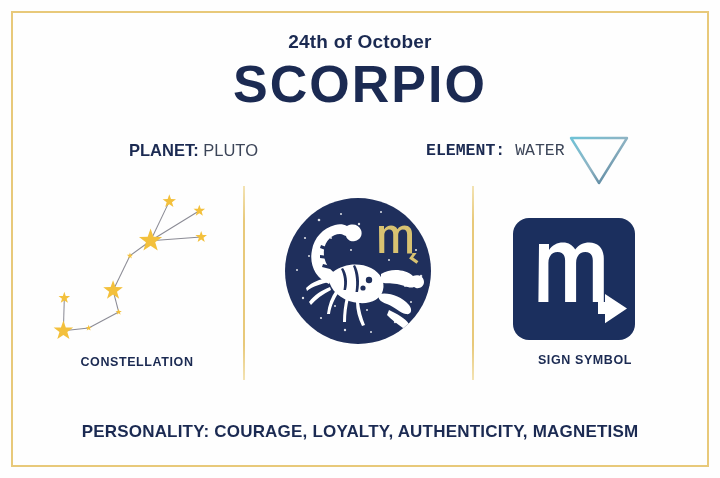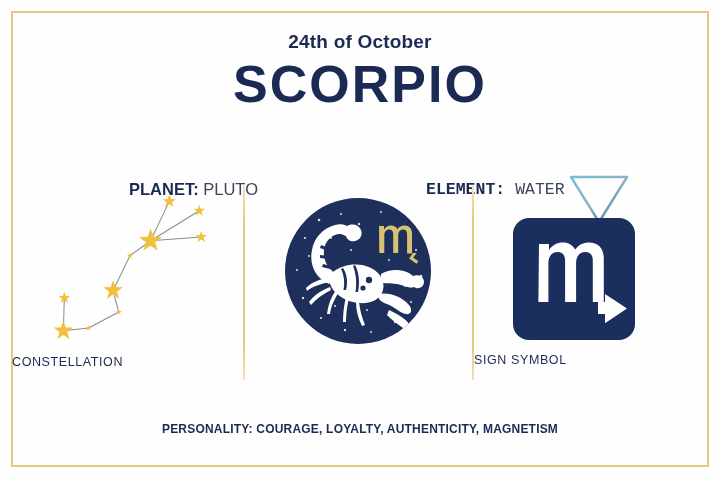--- a/index.html
+++ b/index.html
@@ -43,21 +43,21 @@
     color:#1b2a52;
     letter-spacing:2px;
     line-height:1.05;
     margin-top:4px;
     text-align:center;
   }
 
   
   .attrs{
     position:absolute;
-    top:138px;left:0;width:720px;height:30px;margin-top:39px;
+    top:138px;left:0;width:720px;height:30px;
   }
   .attr{
     position:absolute;
     font-size:16.5px;
     color:#1b2a52;
     white-space:nowrap;
   }
   .attr .k{font-weight:bold;}
   .attr .v{font-weight:normal;color:#3c4558;}
   .attr-planet{left:129px;top:3px;}
@@ -76,25 +76,26 @@
     background:linear-gradient(to bottom,#f3e3b4,#e8c97a 18%,#e8c97a 82%,#f3e3b4);
   }
   .div-left{left:243px;}
   .div-right{left:472px;}
 
   
   .panel{position:absolute;}
   .panel-label{
     position:absolute;
     width:100%;
-    text-align:left;
+    text-align:center;
     font-size:12.5px;
-    font-weight:normal;
+    font-weight:bold;
     letter-spacing:.6px;
     color:#1b2a52;
+    padding-left:10px;
   }
 
   .panel-const{left:12px;top:190px;width:230px;height:190px;}
   .const-svg{position:absolute;left:22px;top:2px;width:190px;height:150px;}
   .label-const{top:355px;left:12px;width:230px;}
 
   .panel-medallion{left:246px;top:190px;width:225px;height:190px;}
   .medallion{
     position:absolute;
     left:39px;top:8px;
@@ -112,21 +113,21 @@
     background:#1b2f5e;
     border-radius:16px;
   }
   .label-symbol{top:353px;left:474px;width:202px;}
 
   
   .footer{
     position:absolute;
     left:0;top:422px;width:720px;
     text-align:center;
-    font-size:12px;
+    font-size:17px;
     font-weight:bold;
     letter-spacing:.2px;
     color:#1b2a52;
   }
 </style>
 </head>
 <body>
 
 <div class="card">
 

